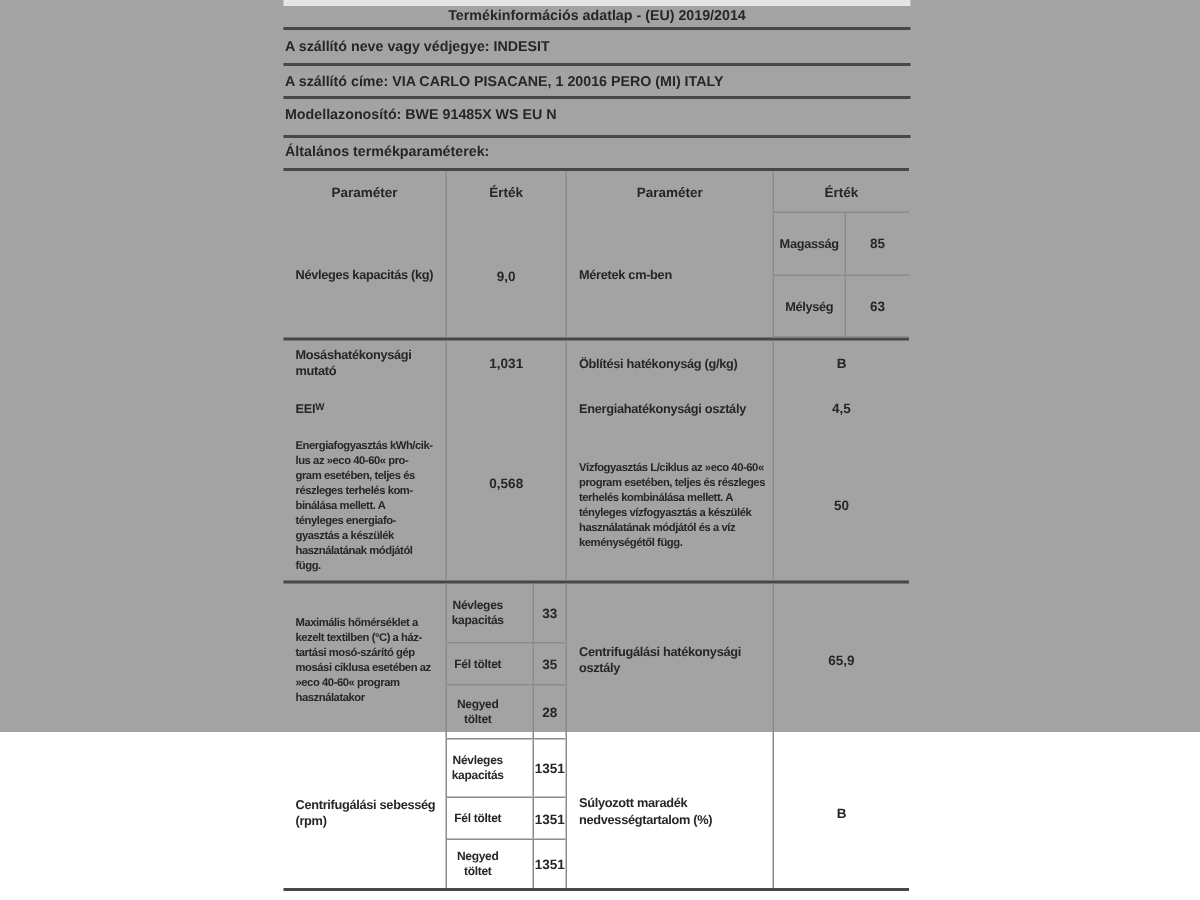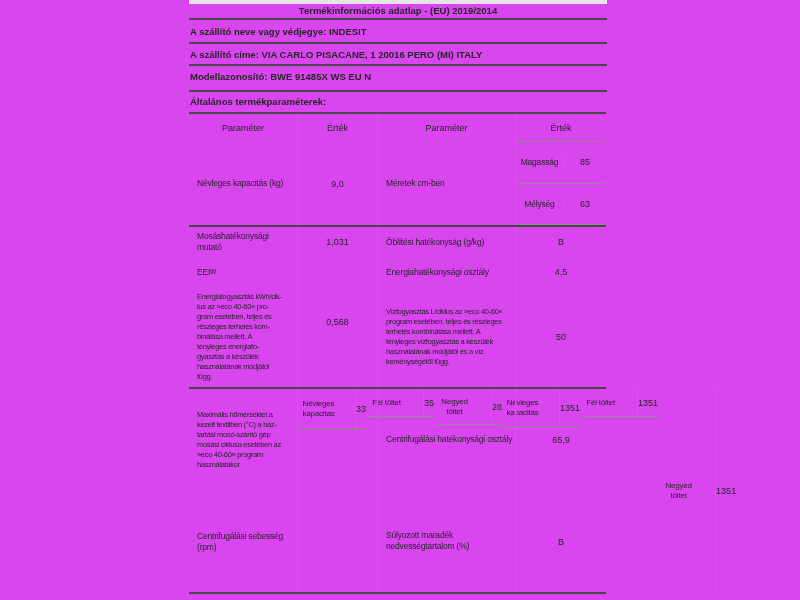--- a/index.html
+++ b/index.html
@@ -1,32 +1,32 @@
 <!DOCTYPE html>
 <html><head>
 <meta charset="utf-8">
 <style>
   * { margin:0; padding:0; box-sizing:border-box; }
   html,body { width:800px; height:600px; background:#ffffff; overflow:hidden;
               font-family:"Liberation Sans", sans-serif; color:#262626; }
-  .page { position:relative; width:800px; height:600px; background:#d946ef; }
+  .page { position:relative; width:800px; height:488px; background:#a3a3a3; }
   .content { position:absolute; left:189px; top:0; width:418px; height:600px; }
 
   .topstrip { position:absolute; left:0; right:0; top:0; height:4px; background:#e5e5e5; }
   .doc-title { position:absolute; top:5px; left:0; right:0; text-align:center;
                font-size:9.5px; font-weight:700; }
   .rule { position:absolute; left:0; right:0; height:2px; background:#474747; }
   .r1{top:18px} .r2{top:42px} .r3{top:64px} .r4{top:90px}
   .meta { position:absolute; left:1px; right:0; font-size:9.5px; font-weight:700; line-height:13px; }
   .m1{top:25px} .m2{top:48px} .m3{top:70px}
   .heading { position:absolute; top:96px; left:1px; font-size:9.5px; font-weight:700; }
 
   
   .ptable { position:absolute; top:112px; left:0; width:417px;
-            border-top:2px solid #474747; border-bottom:2px solid #474747; }
+            border-top:2px solid #474747; border-bottom:2px solid #474747;font-weight:bold; }
   .sec { display:flex; width:100%; }
   .secA { height:111px; }
   .secB { height:162px; border-top:2px solid #474747; }
   .secC { height:205px; border-top:2px solid #474747; }
   .c1 { width:108px; display:flex; flex-direction:column; }
   .c2 { width:80px;  border-left:1px solid #8c8c8c; display:flex; flex-direction:column; }
   .c3 { width:138px; border-left:1px solid #8c8c8c; display:flex; flex-direction:column; }
   .c4 { flex:1;      border-left:1px solid #8c8c8c; display:flex; flex-direction:column; }
 
   .hdr { height:28px; display:flex; align-items:center; justify-content:center;
@@ -38,29 +38,29 @@
   .val  { font-size:9px; }
 
   .cellL { display:flex; align-items:center; padding-left:8px; padding-right:2px; overflow:hidden; }
   .cellC { display:flex; align-items:center; justify-content:center; text-align:center; }
   .grow { flex:1; }
   .h30 { height:30px; }
   .blockA { height:102px; }
 
   
   .dim-rows { flex:1; display:flex; flex-direction:column; }
-  .dim-row { flex:1; display:flex;align-items:center; }
+  .dim-row { flex:1; display:flex; }
   .dim-row:nth-child(1), .dim-row:nth-child(2) { border-bottom:1px solid #8c8c8c; }
   .dim-name { width:47px; display:flex; align-items:center; justify-content:center;
               font-size:8.5px; letter-spacing:-0.2px; }
   .dim-val  { flex:1; border-left:1px solid #8c8c8c; display:flex; align-items:center;
               justify-content:center; font-size:9px; }
 
   
-  .load-rows { flex:1; display:flex; }
+  .load-rows { flex:1; display:flex; flex-direction:column; }
   .load-row { display:flex; }
   .load-row:nth-child(1){height:40px} .load-row:nth-child(2){height:28px}
   .load-row:nth-child(3){height:36px} .load-row:nth-child(4){height:39px}
   .load-row:nth-child(5){height:28px} .load-row:nth-child(6){flex:1}
   .load-row:not(:last-child){ border-bottom:1px solid #8c8c8c; }
   .load-name { width:41px; display:flex; align-items:center; justify-content:center;
                text-align:center; font-size:8px; letter-spacing:-0.2px; line-height:1.2;
                padding:0 1px; }
   .load-val { flex:1; border-left:1px solid #8c8c8c; display:flex; align-items:center;
               justify-content:center; font-size:9px;margin-left:16px; }

